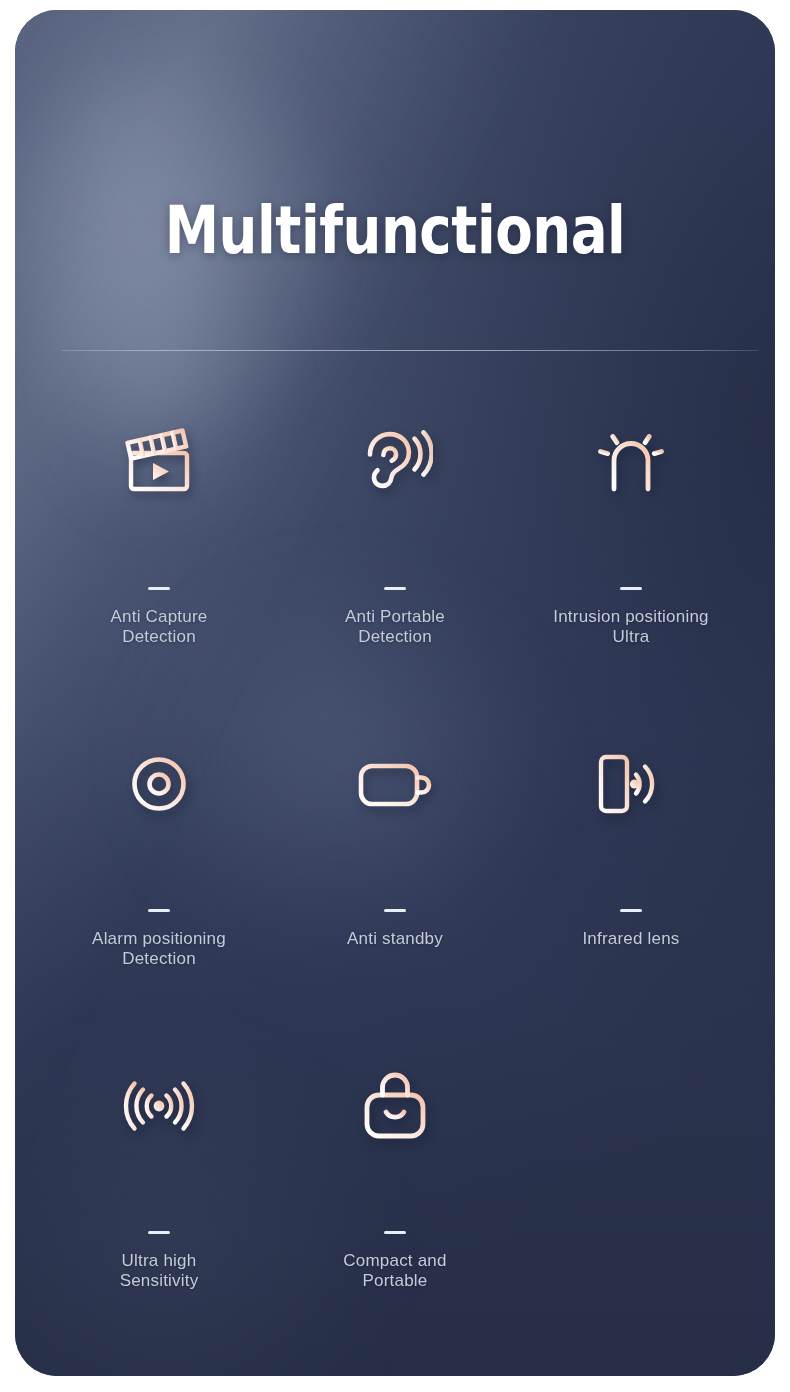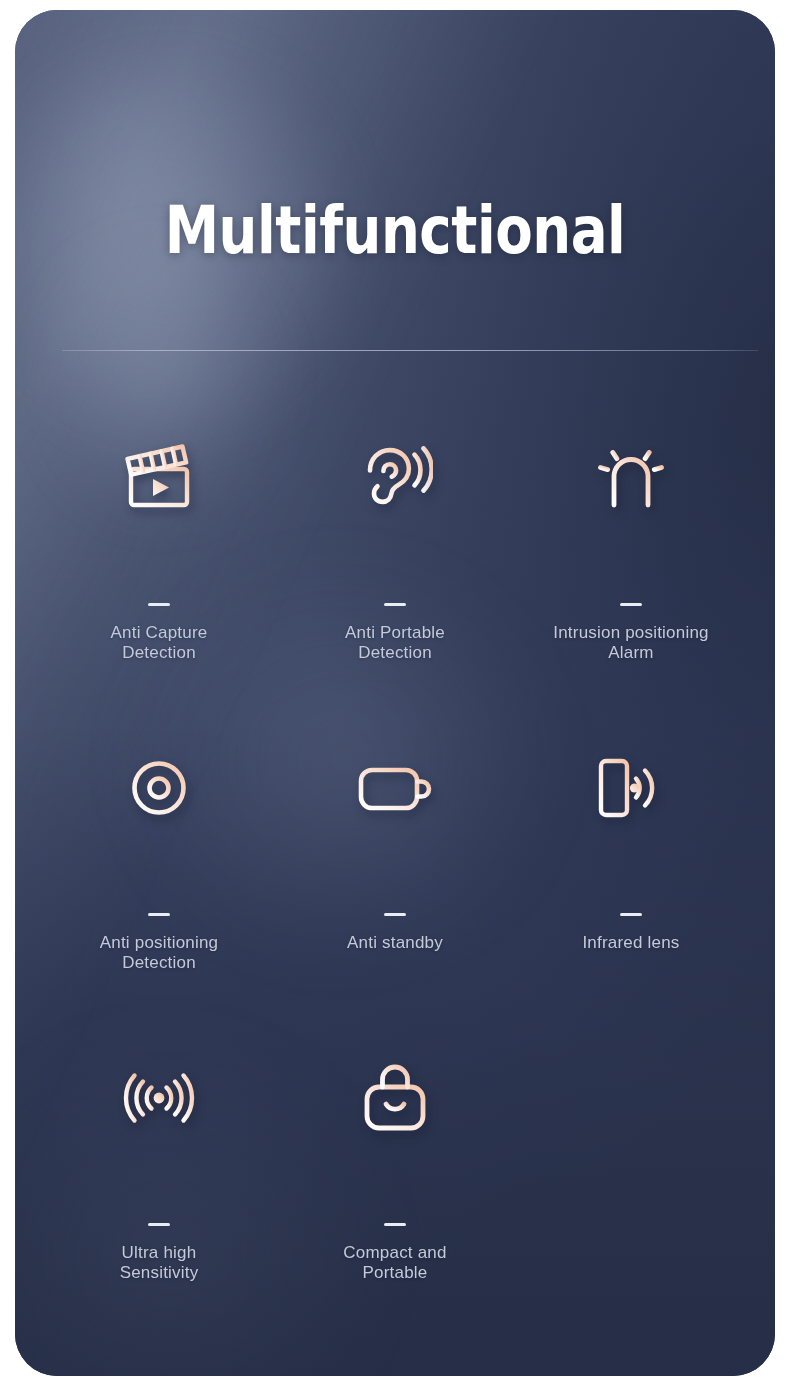--- a/index.html
+++ b/index.html
@@ -122,26 +122,26 @@
         rgba(200,208,226,0.62) 14%,
         rgba(203,211,229,0.68) 58%,
         rgba(186,195,215,0.42) 92%,
         rgba(186,195,215,0.18) 100%);
   }
 
   
   .grid {
     position: absolute;
     left: 26px;
-    top: 404px;
+    top: 388px;
     width: 708px;
     display: grid;
     grid-template-columns: repeat(3, 1fr);
     grid-auto-rows: 310px;
-    row-gap: 0px;
+    row-gap: 12px;
   }
   .cell {
     position: relative;
     display: flex;
     flex-direction: column;
     align-items: center;
   }
   .icon-box {
     height: 120px;
     width: 120px;
@@ -252,38 +252,38 @@
               <path d="M31.5 41 V55"></path>
               <path d="M38 6 V13.5"></path>
               <path d="M19.8 12.4 L23.9 18.6"></path>
               <path d="M56.2 12.4 L52.1 18.6"></path>
               <path d="M7.5 27.5 L14.7 29.6"></path>
               <path d="M68.5 27.5 L61.3 29.6"></path>
             </g>
           </svg>
         </div>
         <div class="dash"></div>
-        <div class="label"><span>Intrusion positioning</span><br><span>Alarm</span></div>
+        <div class="label"><span>Intrusion positioning</span><br><span>Ultra</span></div>
       </div>
 
       <div class="cell">
         <div class="icon-box">
           <svg width="76" height="76" viewBox="0 0 76 76" fill="none">
             <g stroke="url(#gIcon)" stroke-width="4.6" stroke-linecap="round">
               <circle cx="38" cy="38" r="24.5"></circle>
               <circle cx="38" cy="38" r="9.5"></circle>
               <path d="M38 4.5 V20"></path>
               <path d="M38 56 V71.5"></path>
               <path d="M4.5 38 H20"></path>
               <path d="M56 38 H71.5"></path>
             </g>
           </svg>
         </div>
         <div class="dash"></div>
-        <div class="label"><span>Anti positioning</span><br><span>Detection</span></div>
+        <div class="label"><span>Alarm positioning</span><br><span>Detection</span></div>
       </div>
 
       <div class="cell">
         <div class="icon-box">
           <svg width="78" height="58" viewBox="0 0 78 58" fill="none">
             <g stroke="url(#gIcon)" stroke-width="4.6" stroke-linecap="round" stroke-linejoin="round">
               <rect x="5" y="11" width="56" height="38" rx="11"></rect>
               <path d="M61.5 22.5 h4 a7.5 7.5 0 0 1 0 15 h-4"></path>
               <path d="M18 22.5 V37.5"></path>
               <path d="M27.5 22.5 V37.5"></path>

